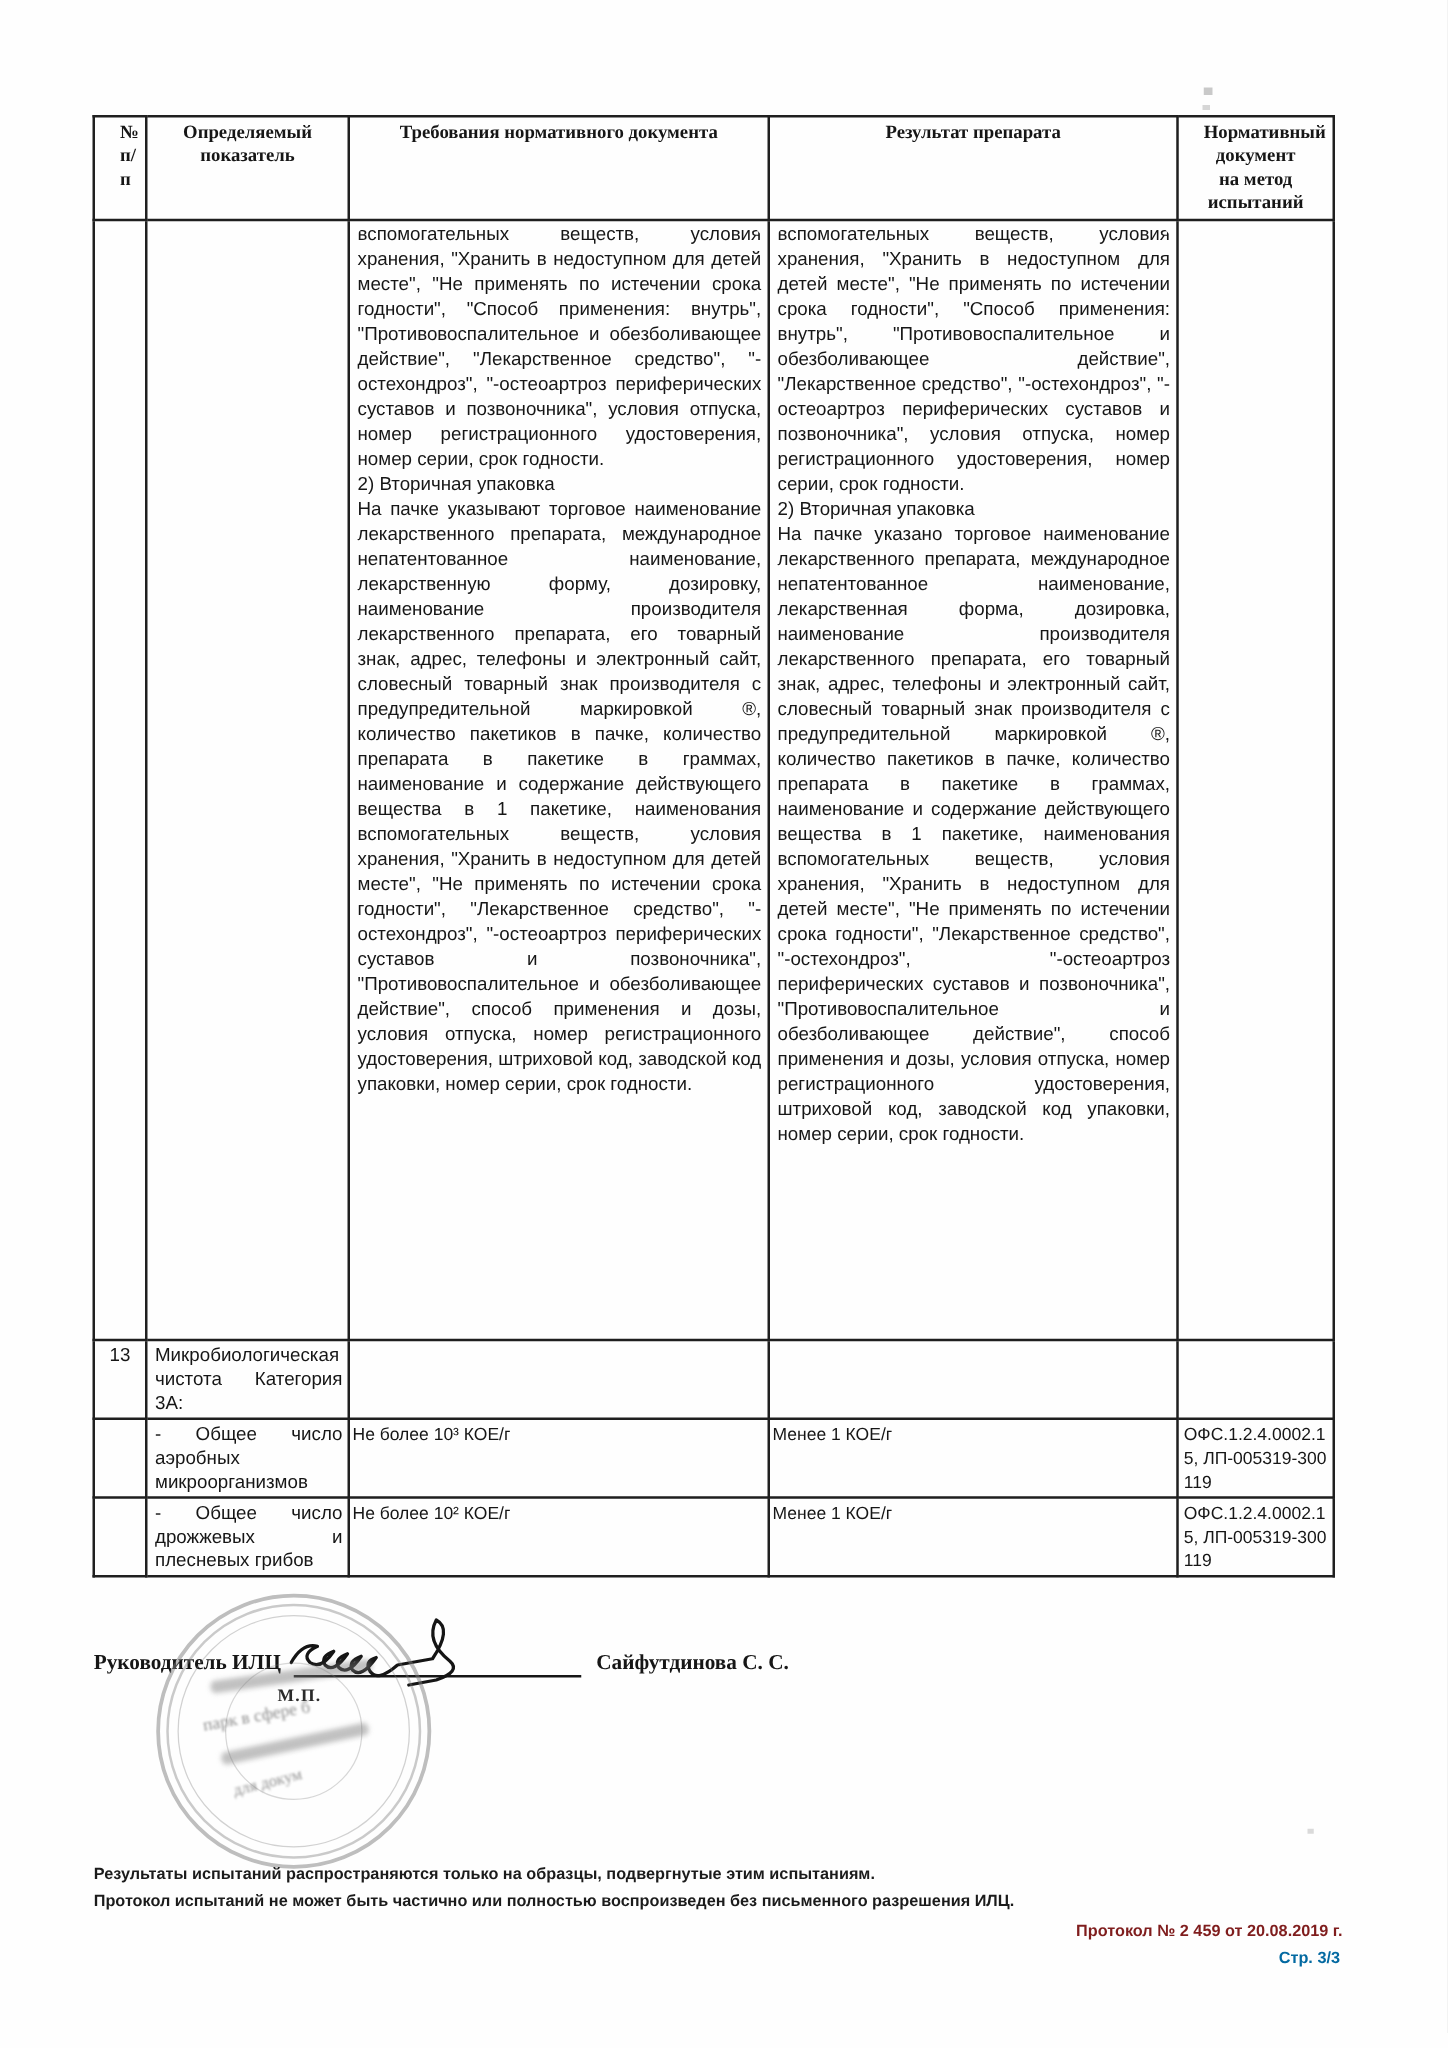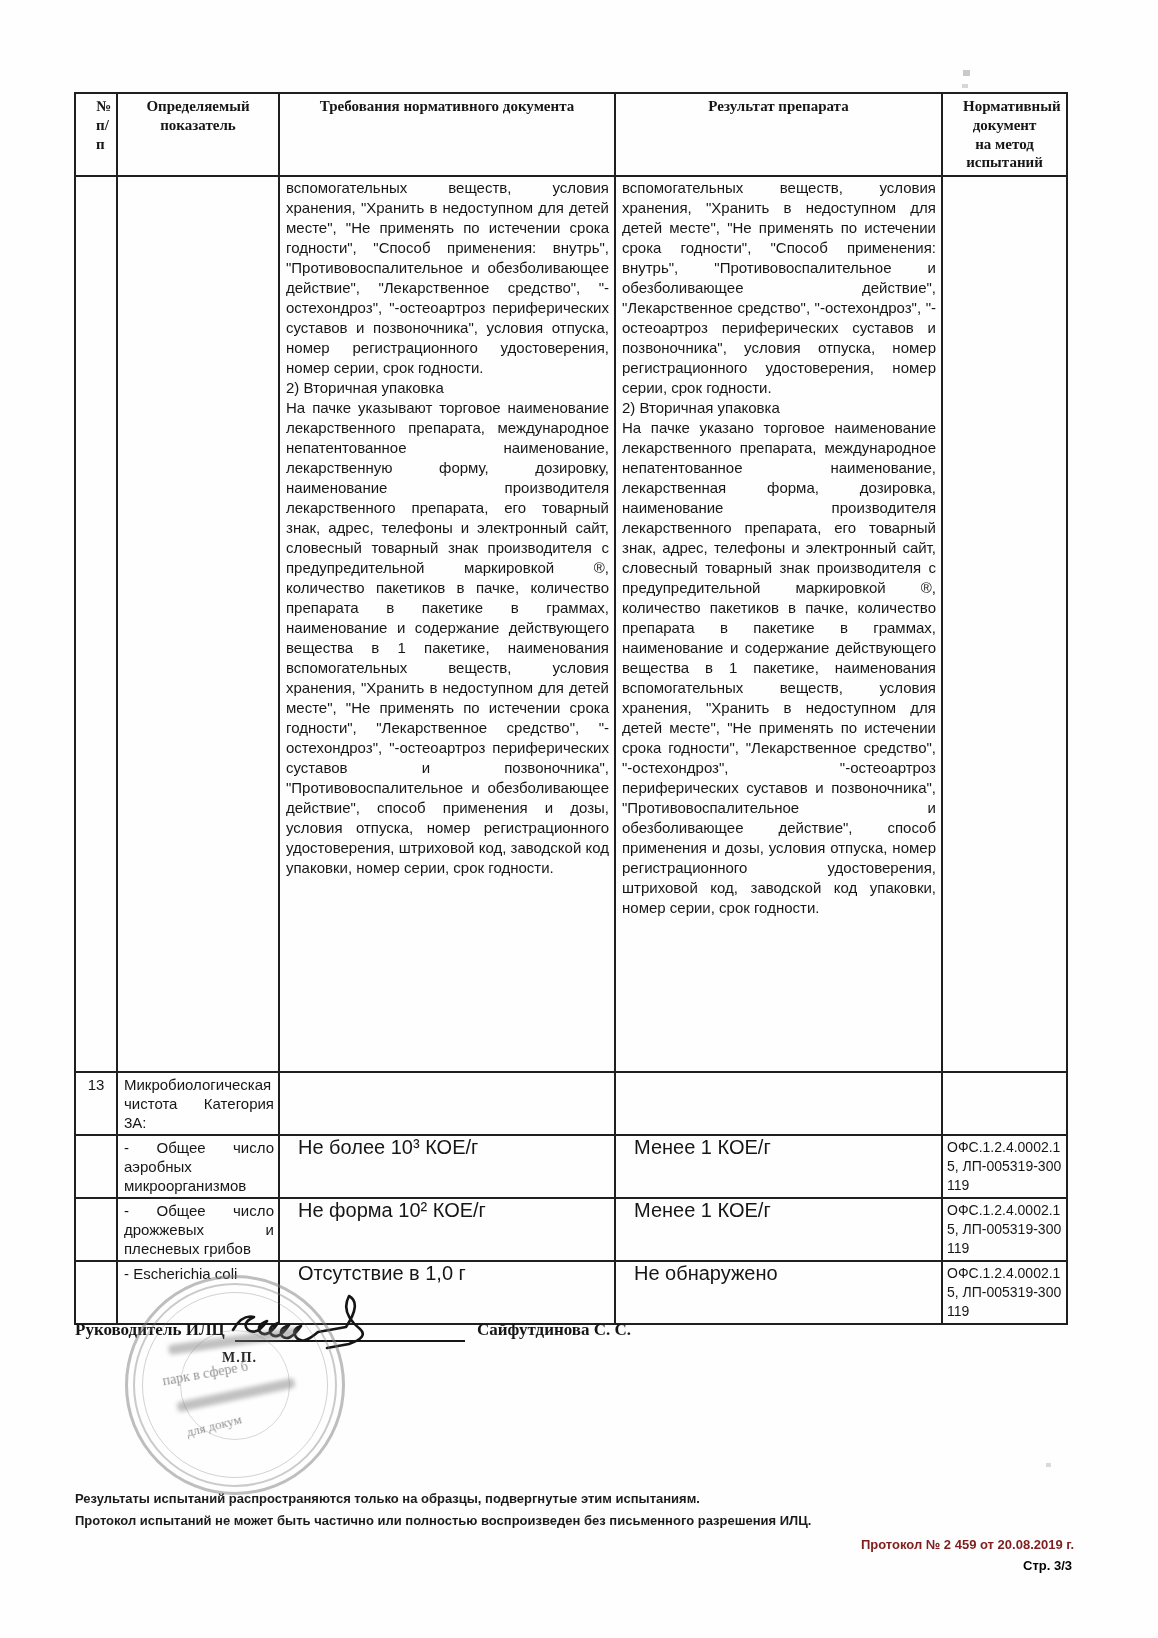--- a/index.html
+++ b/index.html
@@ -14,21 +14,21 @@
   tr.header-row{height:77px;}
   tr.big-row{height:896px;}
   tr.row13{height:60px;}
   tr.sub{height:60px;}
   td.txt{font-size:15px;line-height:20px;padding:1px 5px 4px 6px;text-align:justify;border-radius:25px;}
   td.txt p{margin:0;}
   td.txt p.left{text-align:left;}
   td.num{font-size:15px;text-align:center;padding-top:3px;}
   td.ind{font-size:15px;line-height:19px;padding:2px 4px 2px 6px;text-align:justify;
         overflow-wrap:break-word;word-break:break-word;margin-left:20px;}
-  td.req,td.res{font-size:20px;line-height:19px;padding:2px 4px 2px 18px;text-align:left;}
+  td.req,td.res{font-size:14px;line-height:19px;padding:2px 4px 2px 2px;text-align:left;}
   td.method{font-size:14px;line-height:19px;padding:2px 3px 2px 4px;text-align:left;
         word-break:break-all;}
   
   .sig-row{position:absolute;left:75px;top:1308px;width:700px;height:46px;
         font-family:"Liberation Serif",serif;font-weight:bold;font-size:17px;}
   .sig-label{position:absolute;left:0;top:12px;}
   .sig-field{position:absolute;left:160px;top:0;width:230px;height:32px;border-bottom:2px solid #161616;}
   .sig-field svg{position:absolute;left:-10px;top:-26px;}
   .sig-name{position:absolute;left:402px;top:12px;}
   .mp{position:absolute;left:222px;top:1350px;font-family:"Liberation Serif",serif;
@@ -47,21 +47,21 @@
   .stamp-t2{left:58px;top:140px;transform:rotate(-14deg);}
   .stamp-blur1,.stamp-blur2{position:absolute;height:10px;background:rgba(120,120,120,.45);
         filter:blur(2px);border-radius:4px;}
   .stamp-blur1{left:40px;top:58px;width:130px;transform:rotate(-8deg);}
   .stamp-blur2{left:48px;top:112px;width:120px;transform:rotate(-12deg);}
   
   .note{position:absolute;left:75px;font-size:13px;font-weight:bold;color:#1b1b1b;}
   .note1{top:1491px;}
   .note2{top:1513px;}
   .proto-ref{position:absolute;right:84px;top:1537px;font-size:13px;font-weight:bold;color:#7f1d1d;}
-  .page-num{position:absolute;right:86px;top:1558px;font-size:13px;font-weight:bold;color:#000000;}
+  .page-num{position:absolute;right:86px;top:1558px;font-size:13px;font-weight:bold;color:#0369a1;}
   
   .speck{position:absolute;background:#c9c9c9;}
   .sp1{left:963px;top:70px;width:7px;height:6px;}
   .sp2{left:962px;top:84px;width:6px;height:4px;background:#d6d6d6;}
   .sp3{left:971px;top:236px;width:5px;height:4px;background:#d2d2d2;}
   .sp4{left:966px;top:314px;width:6px;height:4px;}
   .sp5{left:968px;top:333px;width:6px;height:3px;background:#d6d6d6;}
   .sp6{left:969px;top:352px;width:6px;height:5px;background:#d2d2d2;}
   .sp7{left:1046px;top:1463px;width:5px;height:4px;background:#dadada;}
 </style>
@@ -124,32 +124,25 @@
         <td class="num"></td>
         <td class="ind">- Общее число аэробных микроорганизмов</td>
         <td class="req">Не более 10³ КОЕ/г</td>
         <td class="res">Менее 1 КОЕ/г</td>
         <td class="method">ОФС.1.2.4.0002.15, ЛП-005319-300119</td>
       </tr>
 
       <tr class="sub">
         <td class="num"></td>
         <td class="ind">- Общее число дрожжевых и плесневых грибов</td>
-        <td class="req">Не форма 10² КОЕ/г</td>
+        <td class="req">Не более 10² КОЕ/г</td>
         <td class="res">Менее 1 КОЕ/г</td>
         <td class="method">ОФС.1.2.4.0002.15, ЛП-005319-300119</td>
       </tr>
 
-      <tr class="sub">
-        <td class="num"></td>
-        <td class="ind">- Escherichia coli</td>
-        <td class="req">Отсутствие в 1,0 г</td>
-        <td class="res">Не обнаружено</td>
-        <td class="method">ОФС.1.2.4.0002.15, ЛП-005319-300119</td>
-      </tr>
     </tbody>
   </table>
 
   <div class="sig-row">
     <span class="sig-label">Руководитель ИЛЦ</span>
     <span class="sig-field">
       <svg width="260" height="70" viewBox="0 0 260 70">
         <path d="M8,48 q9,-16 21,-13 q-13,6 -6,13 q9,6 19,-9 q-11,4 -7,11 q7,7 18,-9 q-11,4 -7,11 q7,7 18,-9 q-11,4 -7,11 q7,7 19,-10 q-10,3 -5,11 q6,9 22,-5 l28,-5 q16,-24 3,-31 q-9,17 11,33 q9,8 -11,15 l-22,4" stroke="#151515" stroke-width="2.6" fill="none" stroke-linecap="round" stroke-linejoin="round"></path>
       </svg>
     </span>

